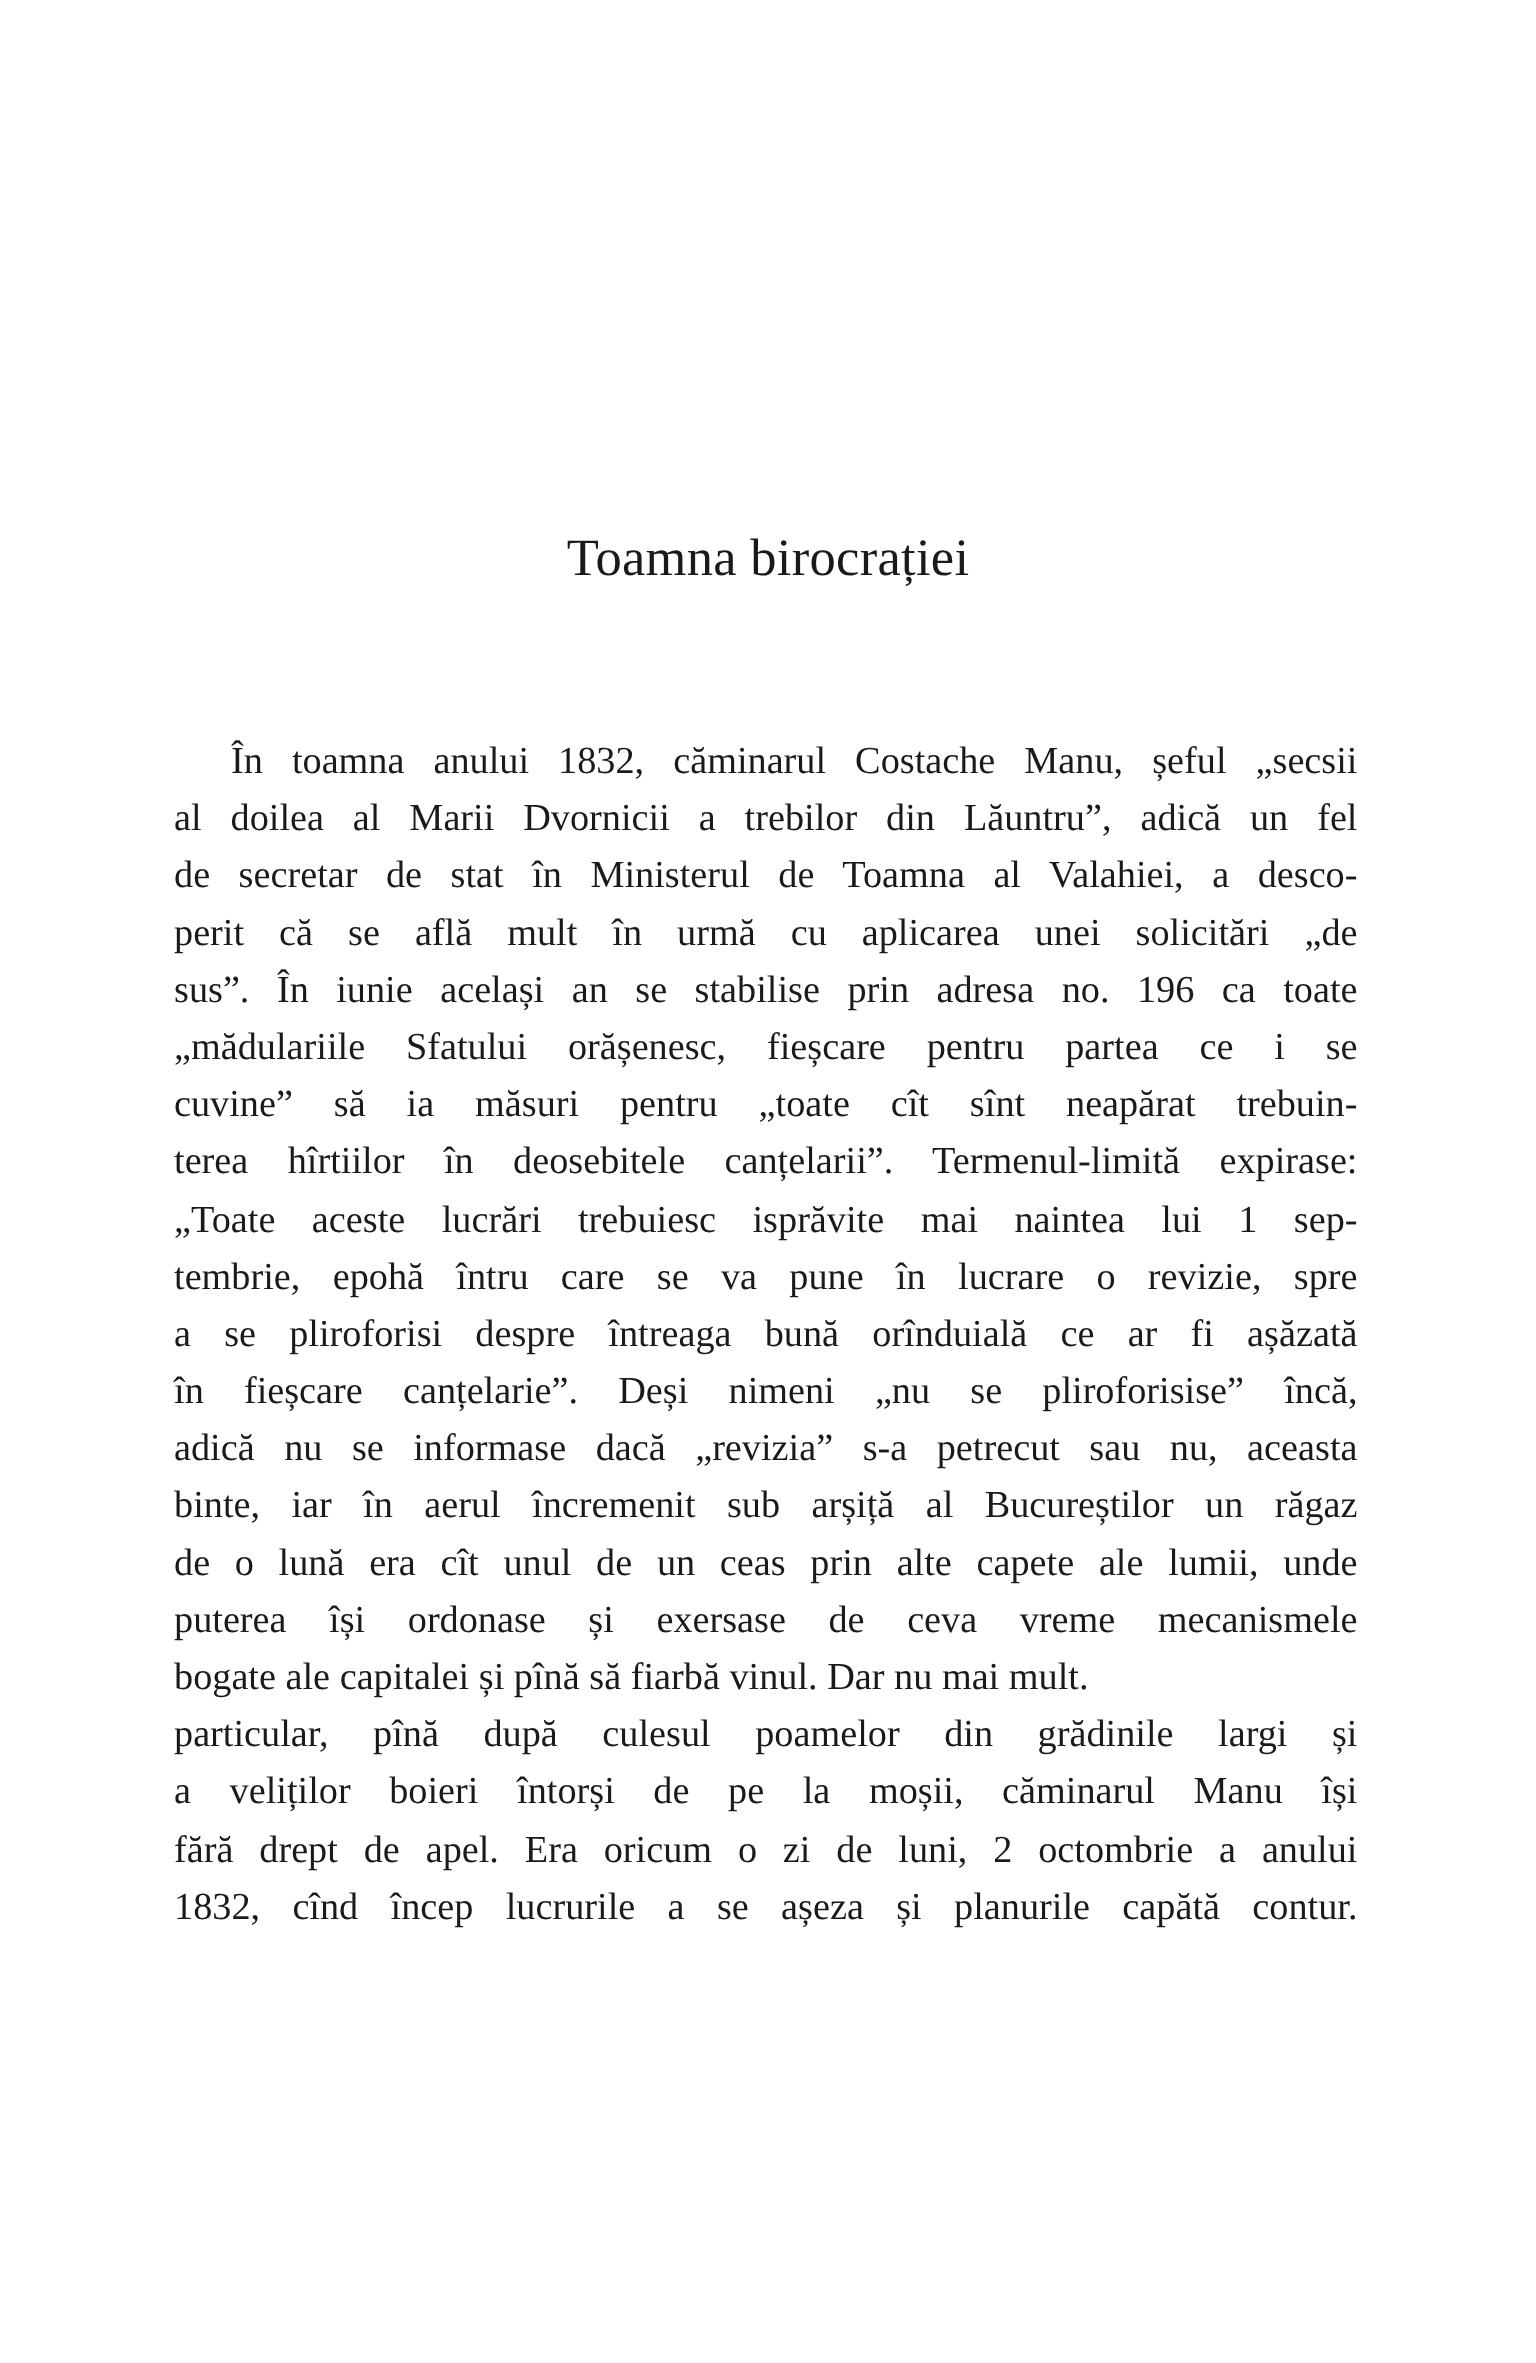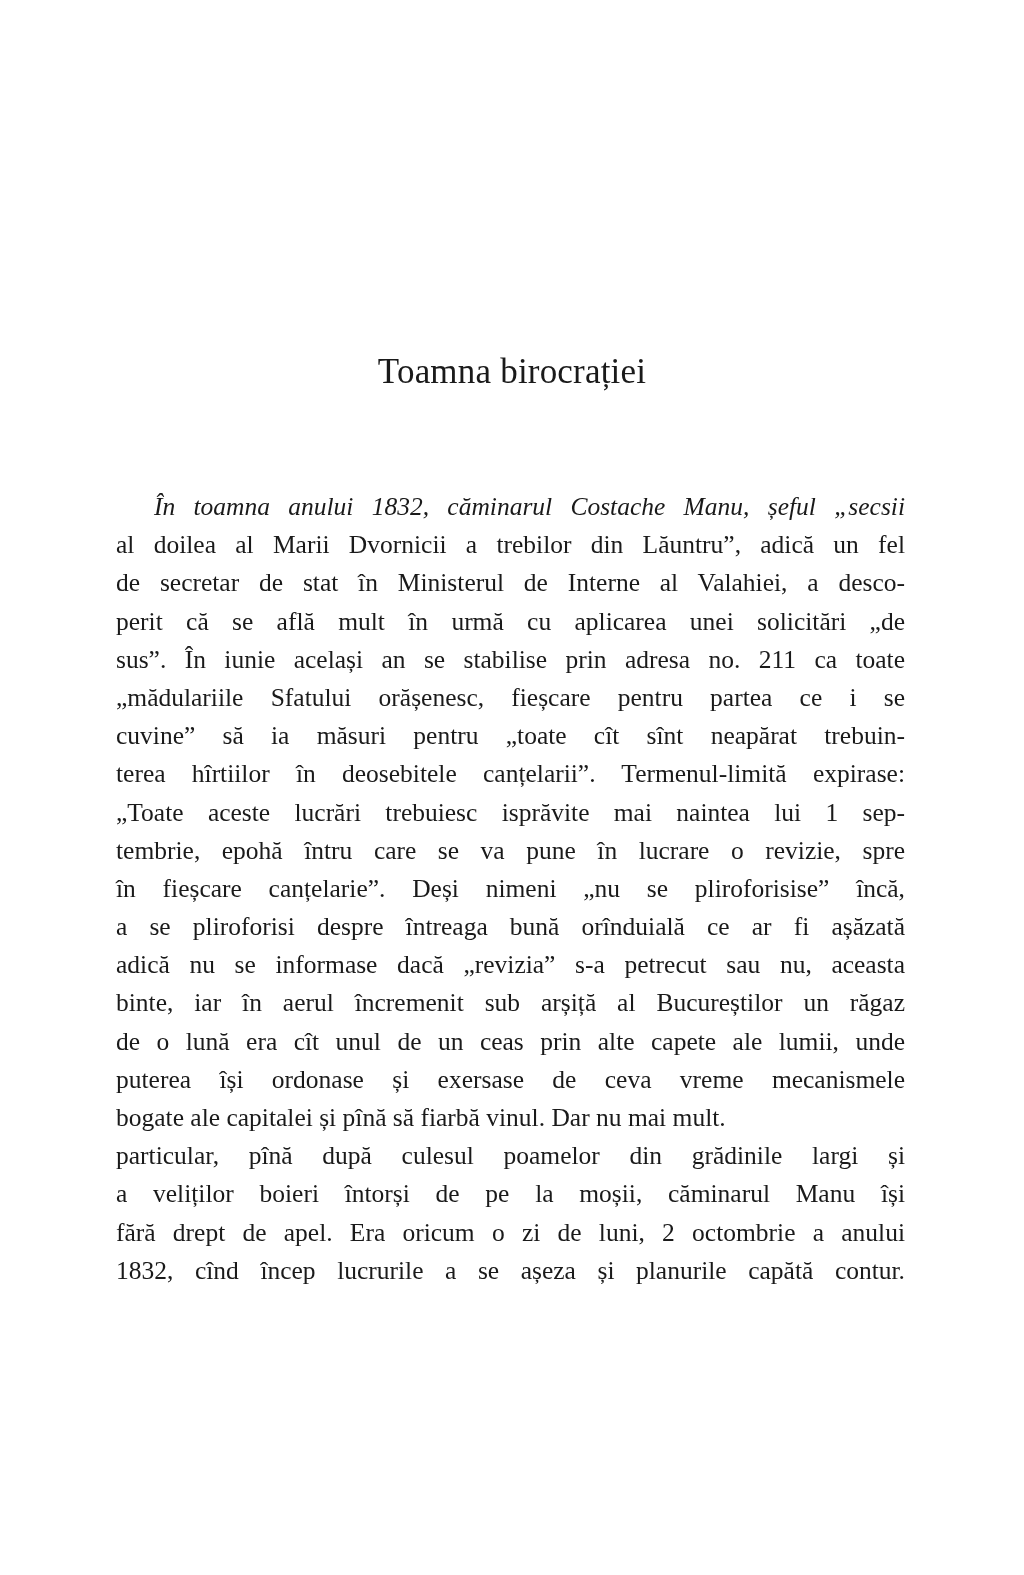--- a/index.html
+++ b/index.html
@@ -47,21 +47,20 @@
       text-align: justify;
       text-align-last: justify;
       white-space: nowrap;
       overflow: visible;
     }
     .line.last {
       text-align-last: left;
     }
     .line.indent {
       padding-left: 38px;
-      font-style: italic;
     }
     .line-inner {
       display: block;
       white-space: normal;
       text-align: justify;
       text-align-last: justify;
     }
     .line.last .line-inner {
       text-align-last: left;
     }
@@ -75,48 +74,48 @@
   <div class="body-text">
 
     <div class="paragraph">
       <span class="line indent">
           <span class="line-inner">În toamna anului 1832, căminarul Costache Manu, șeful „secsii</span>
         </span>
       <span class="line">
           <span class="line-inner">al doilea al Marii Dvornicii a trebilor din Lăuntru”, adică un fel</span>
         </span>
       <span class="line">
-          <span class="line-inner">de secretar de stat în Ministerul de Interne al Valahiei, a desco-</span>
+          <span class="line-inner">de secretar de stat în Ministerul de Toamna al Valahiei, a desco-</span>
         </span>
       <span class="line">
           <span class="line-inner">perit că se află mult în urmă cu aplicarea unei solicitări „de</span>
         </span>
       <span class="line">
-          <span class="line-inner">sus”. În iunie același an se stabilise prin adresa no. 211 ca toate</span>
+          <span class="line-inner">sus”. În iunie același an se stabilise prin adresa no. 196 ca toate</span>
         </span>
       <span class="line">
           <span class="line-inner">„mădulariile Sfatului orășenesc, fieșcare pentru partea ce i se</span>
         </span>
       <span class="line">
           <span class="line-inner">cuvine” să ia măsuri pentru „toate cît sînt neapărat trebuin-</span>
         </span>
       <span class="line">
           <span class="line-inner">terea hîrtiilor în deosebitele canțelarii”. Termenul-limită expirase:</span>
         </span>
       <span class="line">
           <span class="line-inner">„Toate aceste lucrări trebuiesc isprăvite mai naintea lui 1 sep-</span>
         </span>
       <span class="line">
           <span class="line-inner">tembrie, epohă întru care se va pune în lucrare o revizie, spre</span>
         </span>
       <span class="line">
-          <span class="line-inner">în fieșcare canțelarie”. Deși nimeni „nu se pliroforisise” încă,</span>
+          <span class="line-inner">a se pliroforisi despre întreaga bună orînduială ce ar fi așăzată</span>
         </span>
       <span class="line">
-          <span class="line-inner">a se pliroforisi despre întreaga bună orînduială ce ar fi așăzată</span>
+          <span class="line-inner">în fieșcare canțelarie”. Deși nimeni „nu se pliroforisise” încă,</span>
         </span>
       <span class="line">
           <span class="line-inner">adică nu se informase dacă „revizia” s-a petrecut sau nu, aceasta</span>
         </span>
       <span class="line">
           <span class="line-inner">binte, iar în aerul încremenit sub arșiță al Bucureștilor un răgaz</span>
         </span>
       <span class="line">
           <span class="line-inner">de o lună era cît unul de un ceas prin alte capete ale lumii, unde</span>
         </span>

